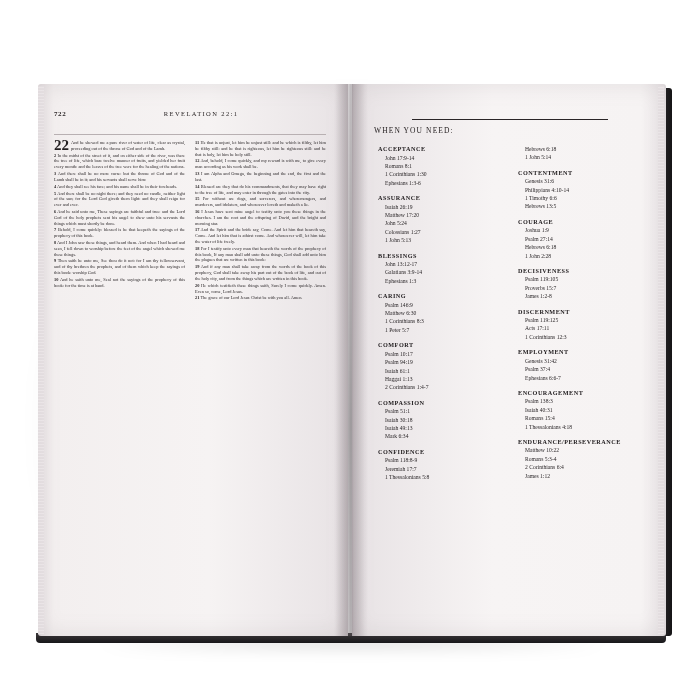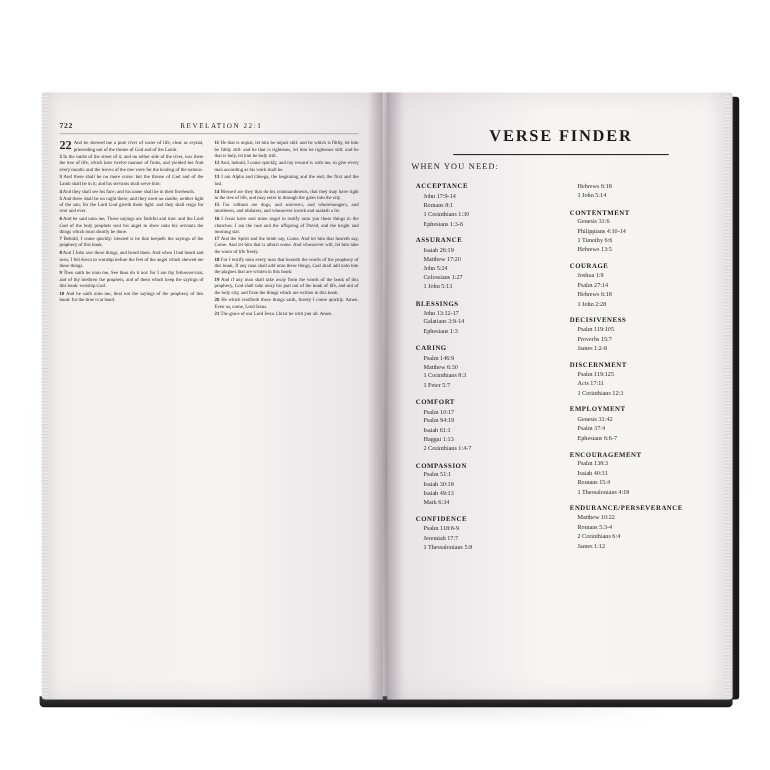--- a/index.html
+++ b/index.html
@@ -110,21 +110,21 @@
     height: 500px;
   }
   .lp-header {
     display: flex;
     align-items: baseline;
     gap: 10px;
     font-size: 6.5px;
     letter-spacing: .6px;
     color: #2a2526;
     border-bottom: 0.6px solid #b8b0b2;
-    padding-bottom: 3px;
+    padding-bottom: 16px;
     margin-bottom: 5px;
     justify-content: space-between;
   }
   .lp-folio { font-weight: bold; font-size: 7px; }
   .lp-running {
     flex: 1;
     text-align: center;
     letter-spacing: 1.4px;
     font-size: 6.5px;
   }
@@ -136,21 +136,21 @@
     width: 131px;
     font-size: 4.4px;
     line-height: 1.32;
     color: #2b2729;
     text-align: justify;
   }
   .verse { margin: 0 0 1px 0; }
   .vnum { font-weight: bold; }
   .dropcap {
     float: left;
-    font-size: 11px;
+    font-size: 15px;
     line-height: 11px;
     font-weight: bold;
     padding-right: 2px;
     color: #231f21;
   }
 
   
   .rp-inner {
     position: absolute;
     left: 22px;
@@ -248,21 +248,20 @@
             </div>
         </div>
 
       </div>
     </div>
 
     <div class="page page-right">
       <div class="page-edge-sheets edge-r"></div>
       <div class="rp-inner">
 
-        <div class="vf-title">VERSE FINDER</div>
         <div class="vf-rule"></div>
         <div class="vf-sub">WHEN YOU NEED:</div>
 
         <div class="vf-cols">
           <div class="vf-col" id="rcol1">
               <div class="vf-group">
                 <div class="vf-head">ACCEPTANCE</div>
                 <div class="vf-ref">John 17:9-14</div>
                 <div class="vf-ref">Romans 8:1</div>
                 <div class="vf-ref">1 Corinthians 1:30</div>

